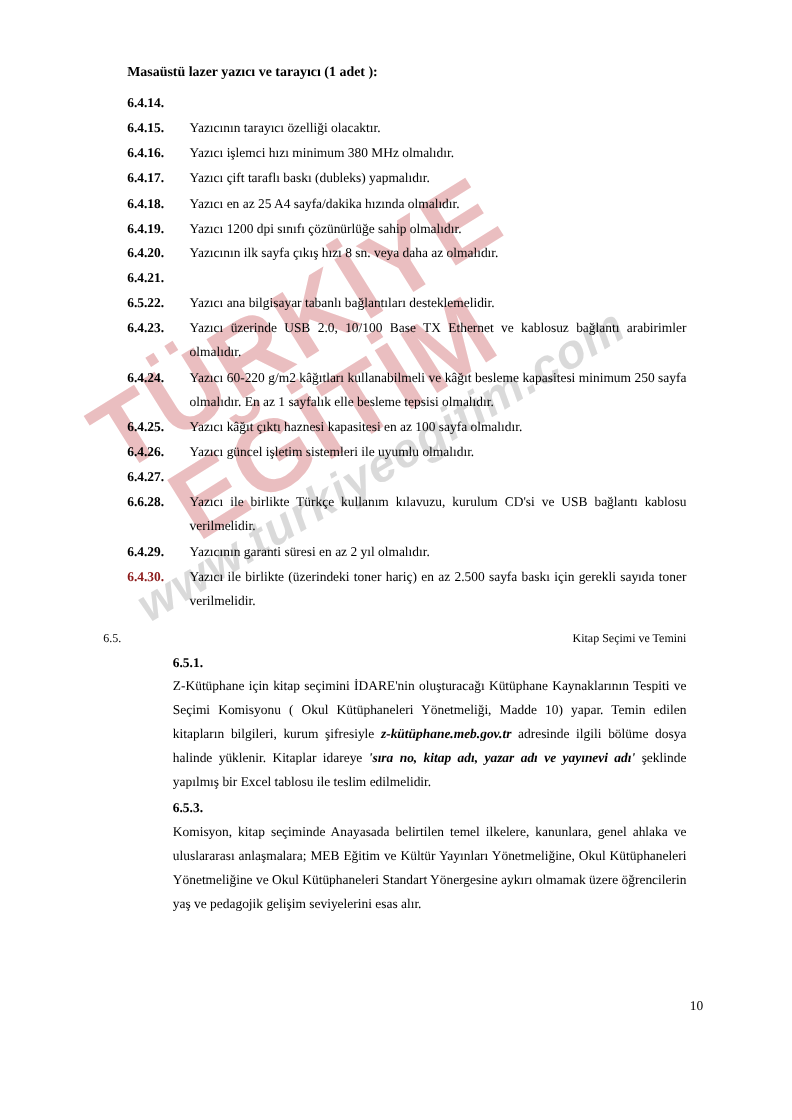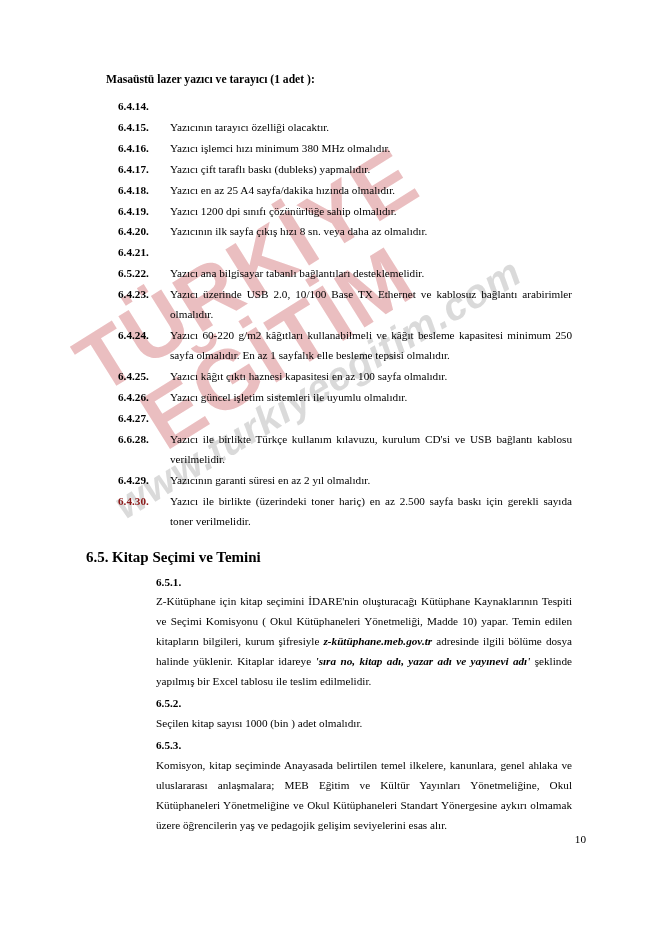--- a/index.html
+++ b/index.html
@@ -73,36 +73,36 @@
   .content {
     position: absolute;
     left: 0;
     top: 0;
     width: 660px;
     z-index: 2;
   }
   .body-block {
     position: absolute;
     left: 106px;
-    top: 73px;
+    top: 53px;
     width: 466px;
   }
 
   .section-title {
     font-size: 11.6px;
     font-weight: 700;
     line-height: 1.28;
     margin: 0 0 9px 0;
   }
 
   
   .clause {
     display: flex;
     align-items: flex-start;
-    margin: 0 0 1px 12px;
+    margin: 0 0 1px 0;
     font-size: 11.2px;
     line-height: 1.78;
   }
   .clause .num {
     flex: 0 0 auto;
     width: 52px;
     font-weight: 700;
     white-space: nowrap;
   }
   .clause .txt {
@@ -114,25 +114,26 @@
   .clause.multi .txt { text-align: justify; }
   .clause.single .txt { text-align: left; }
 
   
   .clause.accent .num { color: #8c1a1a; }
 
   
   .sub-head {
     display: flex;
     align-items: flex-start;
-    font-size: 15px;
-    font-weight: 700;
+    font-size: 10px;
+    font-weight: 400;
     line-height: 1.8;
     margin: 12px 0 2px 0;
     padding-left: 0px;
+    justify-content: space-between;
   }
   .sub-head .num {
     flex: 0 0 auto;
     width: 26px;
     margin-left: -20px;
     white-space: nowrap;
   }
 
   
   .clause.deep {
@@ -246,24 +247,20 @@
         <span class="num">6.5.</span>
         <span>Kitap Seçimi ve Temini</span>
       </div>
 
       <div id="sub-clause-list">
           <div class="clause deep multi">
             <span class="num">6.5.1.</span>
             <span class="txt"><span>Z-Kütüphane için kitap seçimini İDARE'nin oluşturacağı Kütüphane Kaynaklarının Tespiti ve Seçimi Komisyonu ( Okul Kütüphaneleri Yönetmeliği, Madde 10)  yapar. Temin edilen kitapların bilgileri, kurum şifresiyle </span><span class="bold-italic">z-kütüphane.meb.gov.tr</span><span> adresinde ilgili bölüme dosya halinde yüklenir. Kitaplar idareye </span><span class="bold-italic">'sıra no, kitap adı, yazar adı ve yayınevi adı'</span><span> şeklinde yapılmış bir Excel tablosu ile teslim edilmelidir.</span></span>
           </div>
           <div class="clause deep multi">
-            <span class="num">6.5.2.</span>
-            <span class="txt"><span>Seçilen kitap sayısı 1000 (bin ) adet olmalıdır.</span></span>
-          </div>
-          <div class="clause deep multi">
             <span class="num">6.5.3.</span>
             <span class="txt"><span>Komisyon, kitap seçiminde Anayasada belirtilen temel ilkelere, kanunlara, genel ahlaka ve uluslararası anlaşmalara; MEB Eğitim ve Kültür Yayınları Yönetmeliğine, Okul Kütüphaneleri Yönetmeliğine ve Okul Kütüphaneleri Standart Yönergesine aykırı olmamak üzere öğrencilerin yaş ve pedagojik gelişim seviyelerini esas alır.</span></span>
           </div>
         </div>
 
     </div>
   </div>
 
   <div class="page-number">10</div>
 

